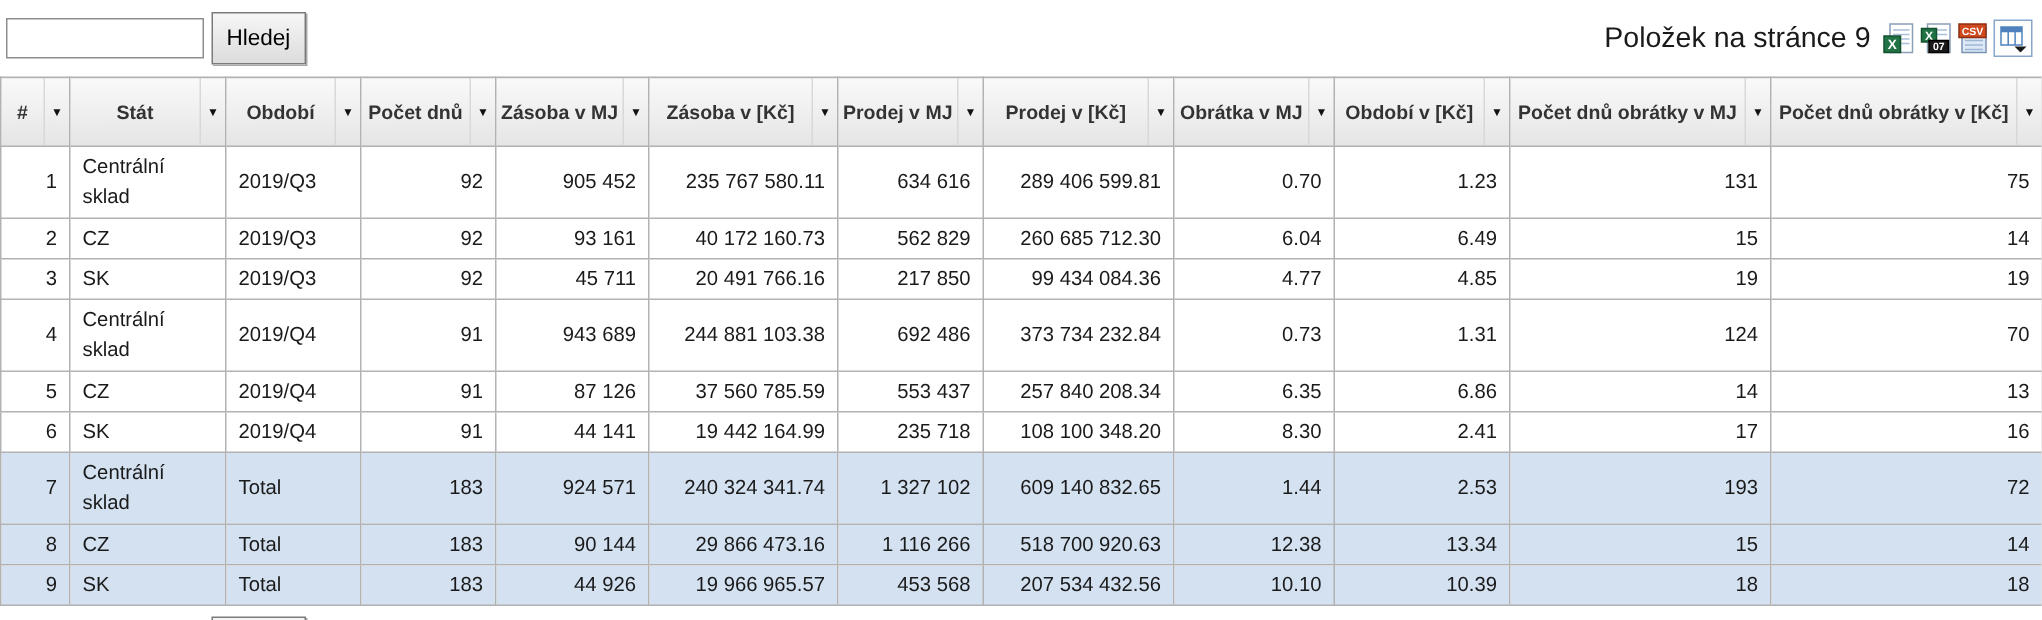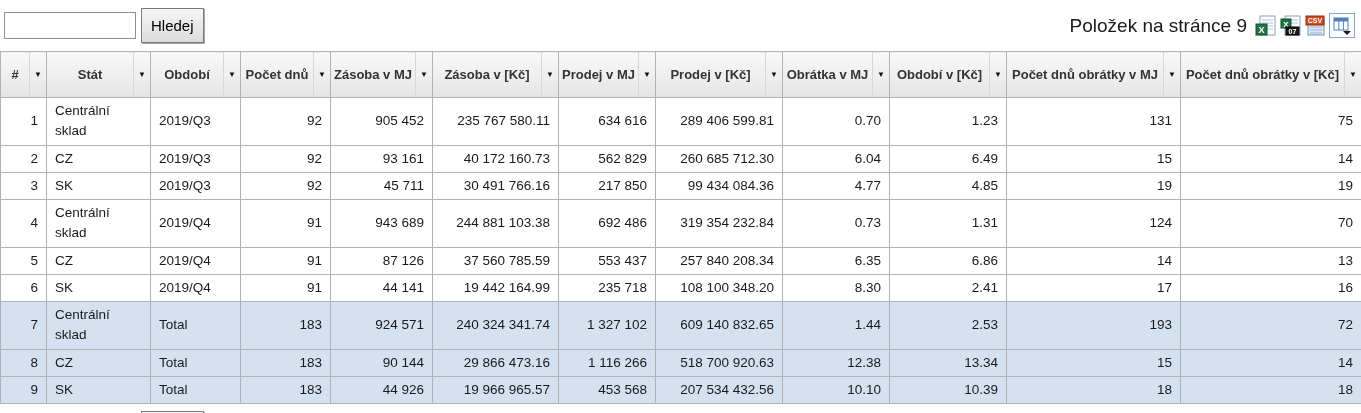--- a/index.html
+++ b/index.html
@@ -198,37 +198,37 @@
         <td class="al-right">6.49</td>
         <td class="al-right">15</td>
         <td class="al-right">14</td>
       </tr>
       <tr>
         <td class="al-right">3</td>
         <td class="al-left">SK</td>
         <td class="al-left">2019/Q3</td>
         <td class="al-right">92</td>
         <td class="al-right">45 711</td>
-        <td class="al-right">30 491 766.16</td>
+        <td class="al-right">20 491 766.16</td>
         <td class="al-right">217 850</td>
         <td class="al-right">99 434 084.36</td>
         <td class="al-right">4.77</td>
         <td class="al-right">4.85</td>
         <td class="al-right">19</td>
         <td class="al-right">19</td>
       </tr>
       <tr>
         <td class="al-right">4</td>
         <td class="al-left">Centrální sklad</td>
         <td class="al-left">2019/Q4</td>
         <td class="al-right">91</td>
         <td class="al-right">943 689</td>
         <td class="al-right">244 881 103.38</td>
         <td class="al-right">692 486</td>
-        <td class="al-right">319 354 232.84</td>
+        <td class="al-right">373 734 232.84</td>
         <td class="al-right">0.73</td>
         <td class="al-right">1.31</td>
         <td class="al-right">124</td>
         <td class="al-right">70</td>
       </tr>
       <tr>
         <td class="al-right">5</td>
         <td class="al-left">CZ</td>
         <td class="al-left">2019/Q4</td>
         <td class="al-right">91</td>

